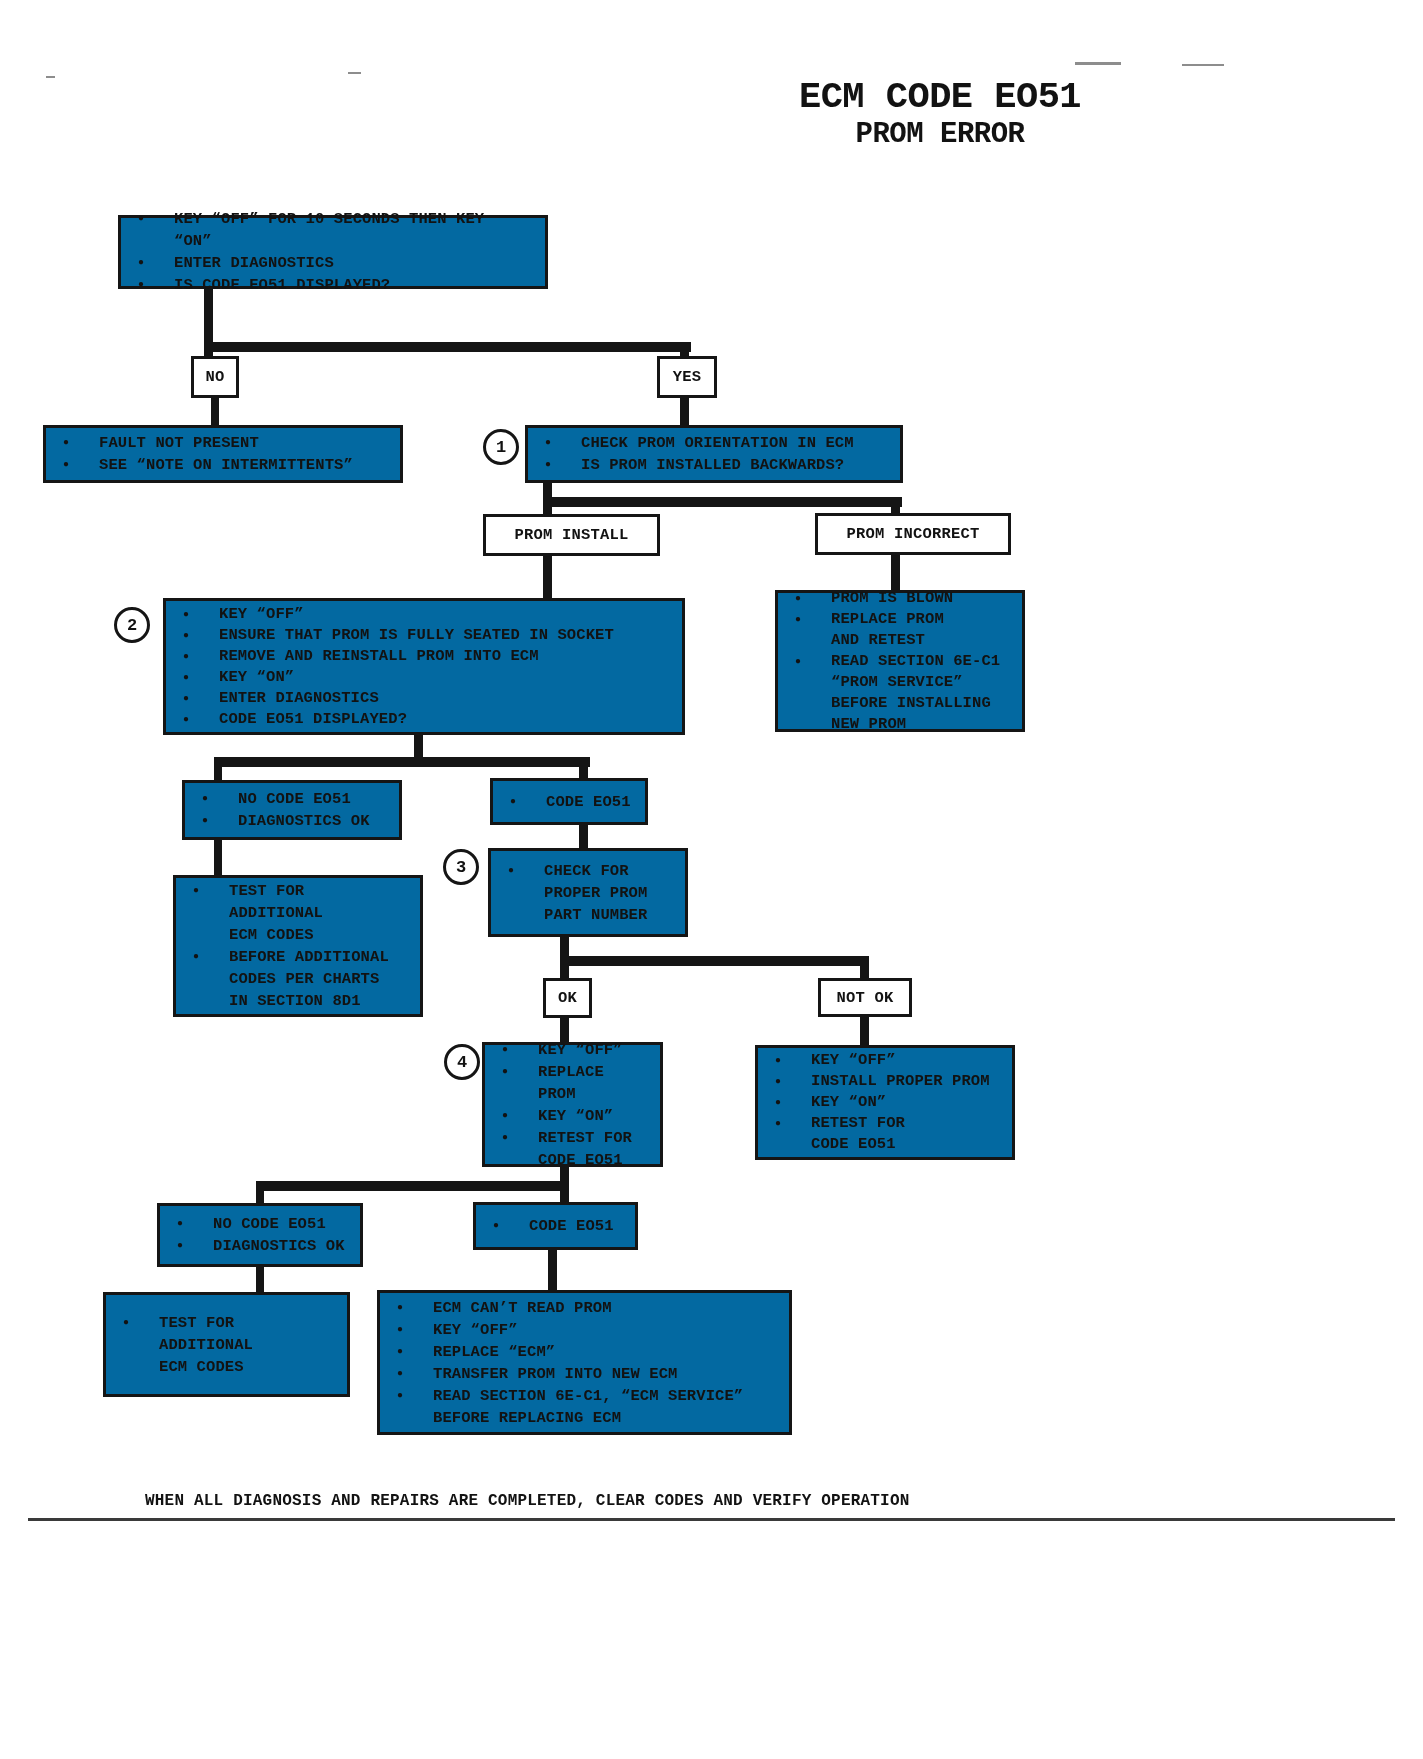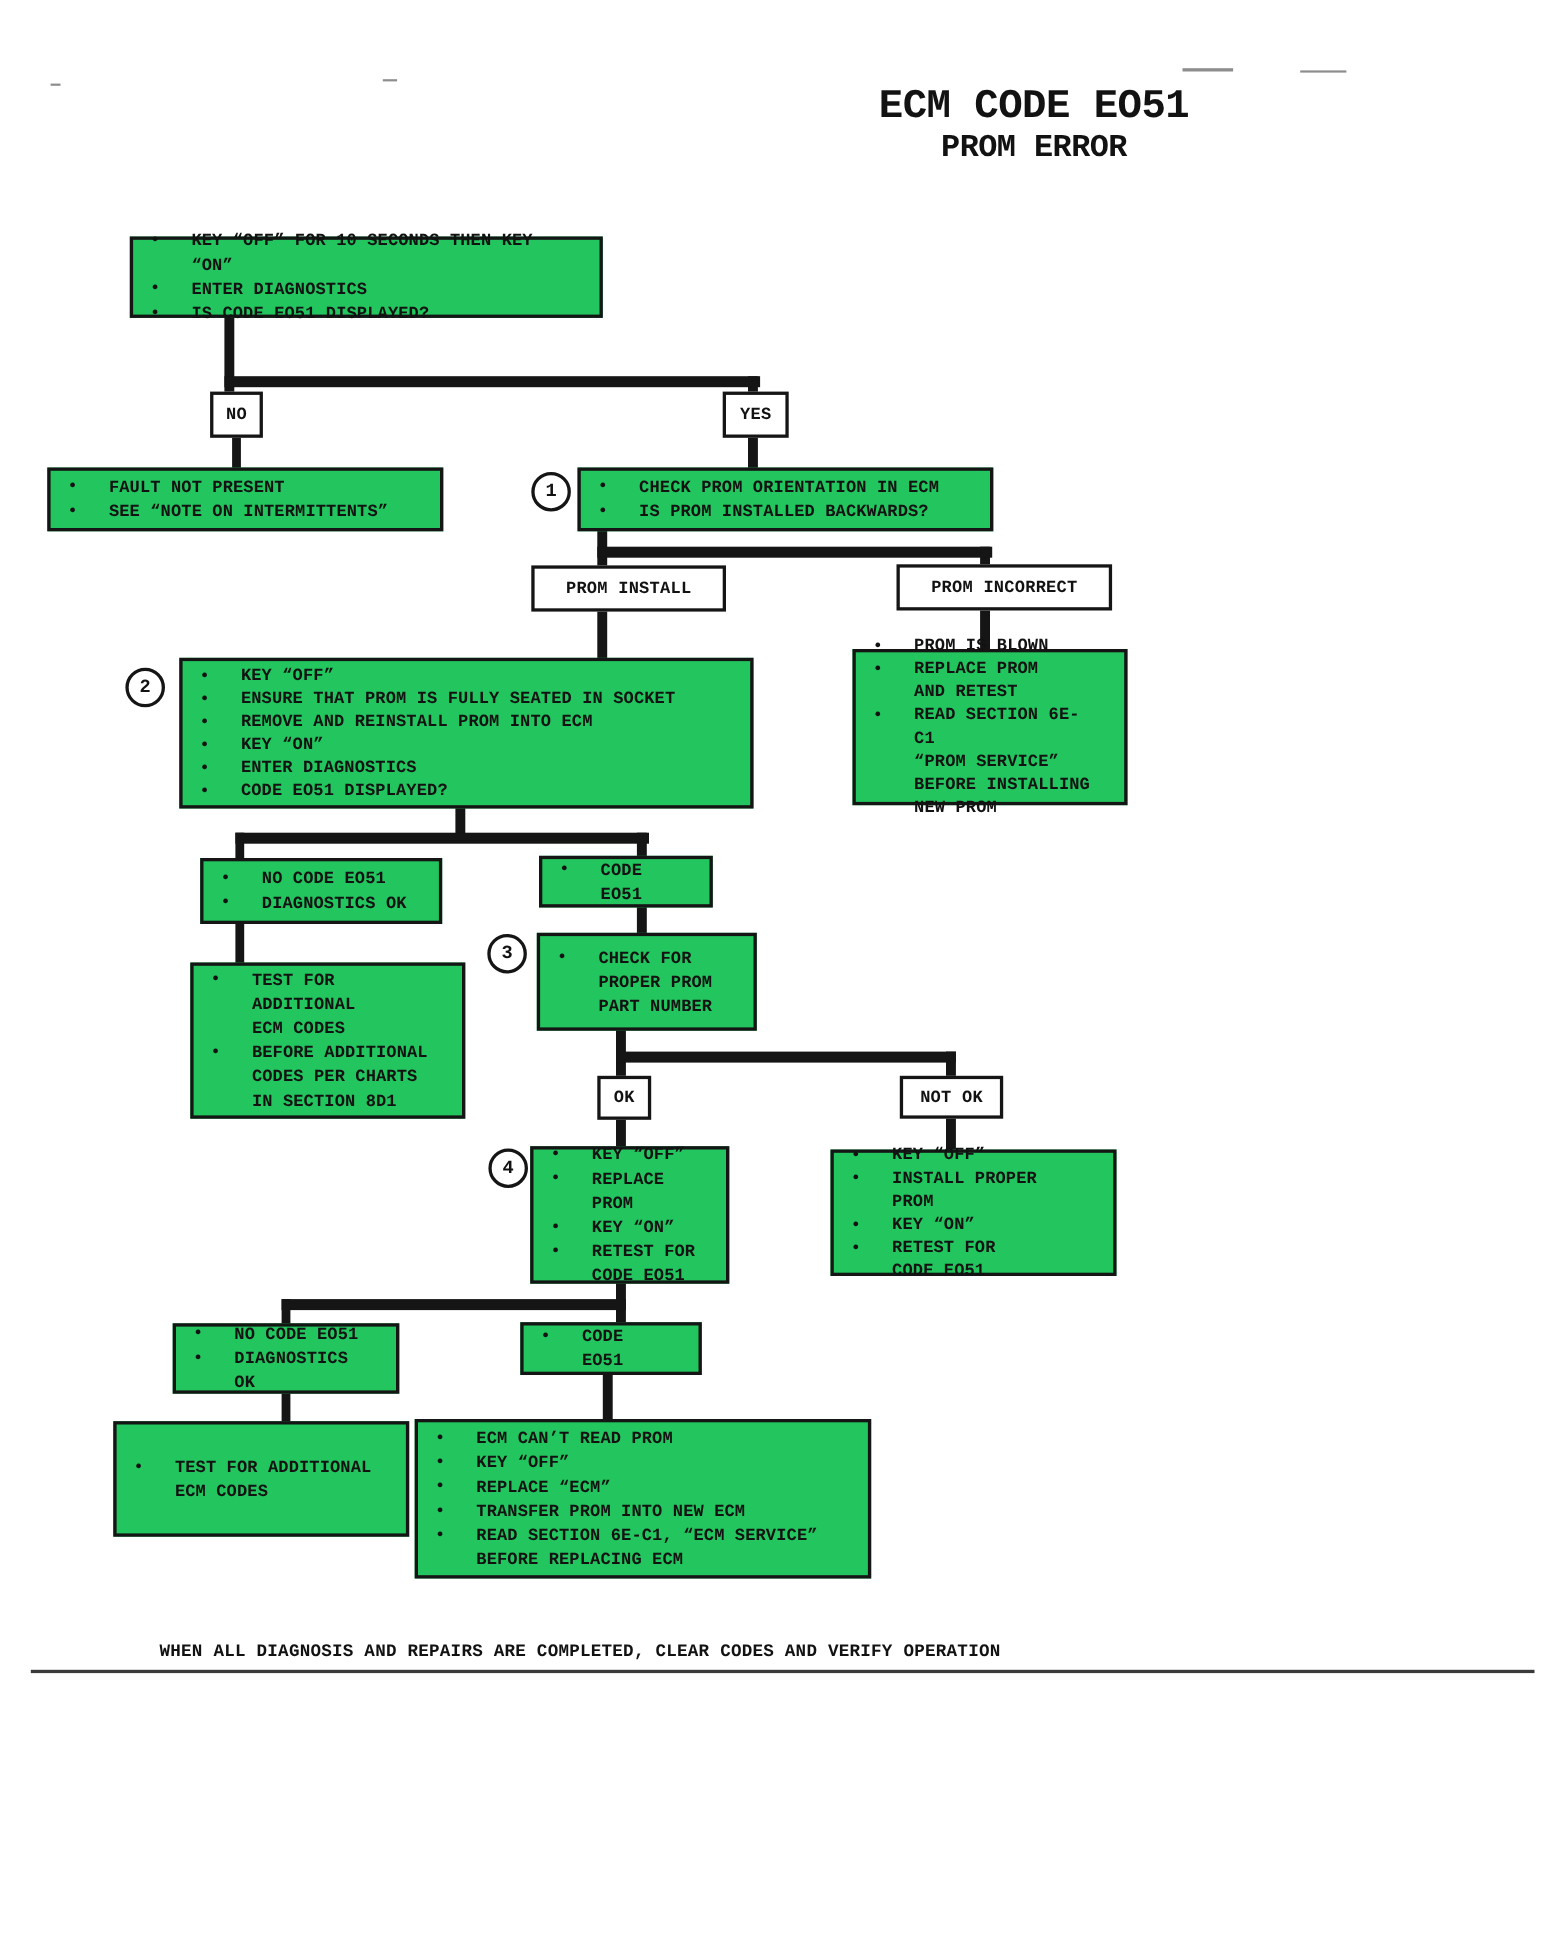--- a/index.html
+++ b/index.html
@@ -5,22 +5,22 @@
   html,body { margin:0; padding:0; background:#ffffff; }
   .page {
     position:relative; width:1423px; height:1759px; background:#fff;
     font-family:Liberation Mono, monospace; color:#121212; overflow:hidden;
   }
   .title1 { position:absolute; left:700px; top:76px; width:480px; text-align:center;
     font-size:37px; font-weight:700; letter-spacing:-0.5px; }
   .title2 { position:absolute; left:700px; top:118px; width:480px; text-align:center;
     font-size:29px; font-weight:700; letter-spacing:-0.5px; }
   .box {
-    position:absolute; border:3px solid #151515; background:#22c55e; box-sizing:border-box;
-    padding:2px 25px 2px 10px; display:flex; flex-direction:column; justify-content:center;
+    position:absolute; border:3px solid #151515; background:#0369a1; box-sizing:border-box;
+    padding:2px 14px 2px 10px; display:flex; flex-direction:column; justify-content:center;
   }
   .li { display:flex; font-weight:700; font-size:15.5px; line-height:22px; letter-spacing:0.1px; }
   .li::before { content:"●"; flex:0 0 36px; font-size:10px; padding-left:7px; line-height:22px; }
   .tight .li, .tight .li::before { line-height:21px; }
   .li .txt { white-space:pre-line; }
   .lbl {
     position:absolute; border:3px solid #151515; background:#fff; box-sizing:border-box;
     display:flex; align-items:center; justify-content:center; font-weight:700; font-size:15.5px;
     letter-spacing:0.2px;
   }
@@ -228,21 +228,21 @@
     <div class="li">
         <span class="txt">DIAGNOSTICS OK</span>
       </div>
   </div>
   <div class="box" style="left:473px;top:1202px;width:165px;height:48px">
     <div class="li">
         <span class="txt">CODE EO51</span>
       </div>
   </div>
 
-  <div class="box" style="left:103px;top:1292px;width:269px;height:105px">
+  <div class="box" style="left:103px;top:1292px;width:247px;height:105px">
     <div class="li">
         <span class="txt">TEST FOR ADDITIONAL
 ECM CODES</span>
       </div>
   </div>
 
   <div class="box" style="left:377px;top:1290px;width:415px;height:145px">
     <div class="li">
         <span class="txt">ECM CAN’T READ PROM</span>
       </div>

